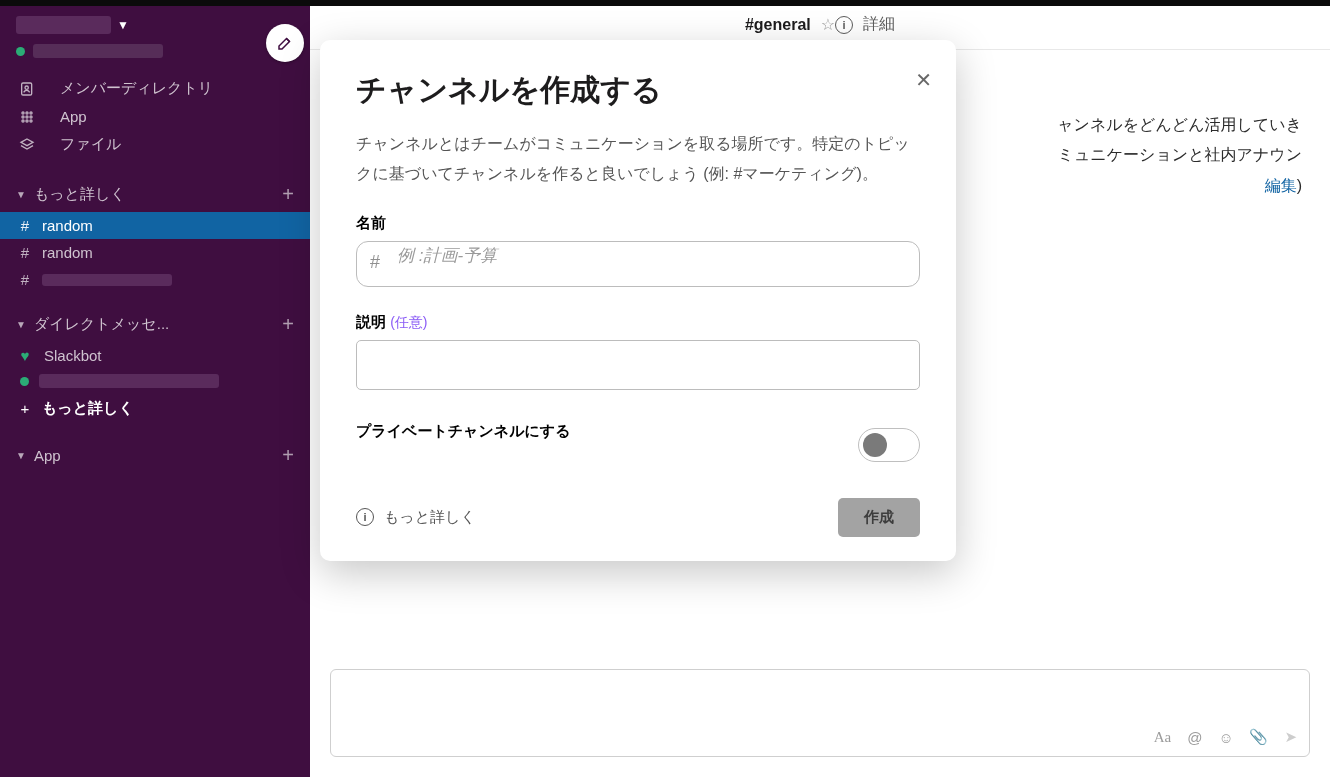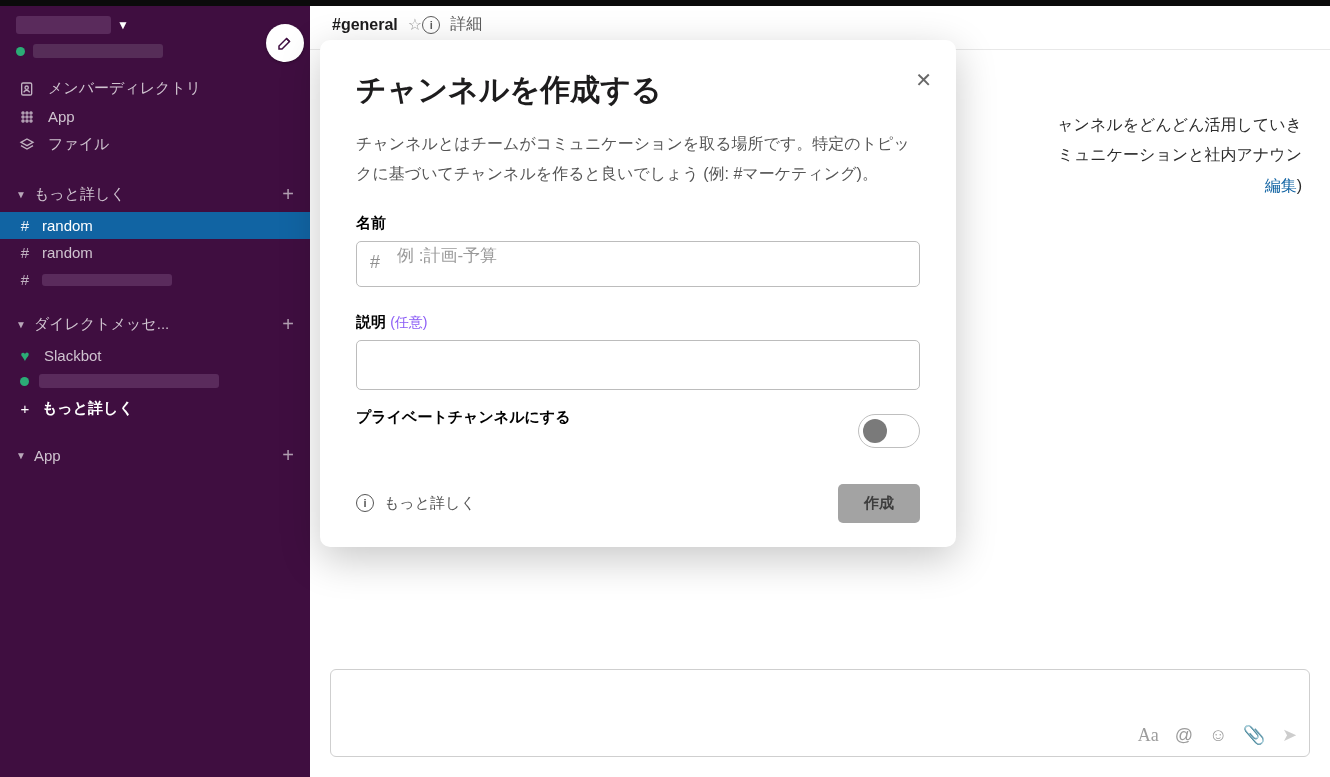--- a/index.html
+++ b/index.html
@@ -28,21 +28,21 @@
     width:38px;height:38px;border-radius:50%;
     background:#fff; color:#3f0e40; display:flex;align-items:center;justify-content:center;
     box-shadow:0 1px 3px rgba(0,0,0,.3);
   }
   .compose-btn svg{width:18px;height:18px;stroke:#3f0e40}
   .user-row{display:flex;align-items:center;padding:4px 16px 12px 16px;}
   .presence{width:9px;height:9px;border-radius:50%;background:#2bac76;margin-right:8px;}
   .user-name-blur{width:130px;height:14px;background:#562d58;border-radius:3px;}
   .sb-section{padding:4px 0;}
   .sb-item{
-    display:flex;align-items:center;padding:5px 16px;color:#cfc3cf;cursor:pointer;
+    display:flex;align-items:center;padding:5px 16px;color:#cfc3cf;cursor:pointer;gap:12px;
   }
   .sb-item .icon{width:22px;display:inline-flex;justify-content:center;margin-right:10px;opacity:.9}
   .sb-item .icon svg{width:16px;height:16px;stroke:#cfc3cf;fill:none;stroke-width:2}
   .sb-heading{
     display:flex;align-items:center;justify-content:space-between;
     padding:10px 14px 6px 16px;color:#cfc3cf;font-size:15px;
   }
   .sb-heading .left{display:flex;align-items:center;gap:8px;}
   .sb-heading .caret{font-size:10px;opacity:.85}
   .sb-heading .plus{font-size:20px;opacity:.8;padding-right:2px}
@@ -54,65 +54,65 @@
   .channel-item .blur{width:130px;height:12px;background:#5a2b5c;border-radius:3px;}
   .dm-item{display:flex;align-items:center;padding:5px 16px;cursor:pointer}
   .dm-item .heart{color:#2bac76;margin-right:10px;width:18px;text-align:center}
   .dm-item .dot{width:9px;height:9px;border-radius:50%;background:#2bac76;margin-right:10px;margin-left:4px}
   .dm-item .blur{width:180px;height:14px;background:#5a2b5c;border-radius:3px;}
   .invite{display:flex;align-items:center;padding:6px 16px;color:#fff;font-weight:700}
   .invite .plus{width:18px;text-align:center;margin-right:8px;font-weight:400}
   
   .main{flex:1;background:#fff;color:#1d1c1d;display:flex;flex-direction:column;position:relative}
   .channel-header{
-    display:flex;align-items:center;justify-content:flex-start;
+    display:flex;align-items:center;justify-content:center;
     padding:14px 22px;border-bottom:1px solid #e8e8e8;
   }
   .channel-title{display:flex;align-items:center;gap:10px}
   .channel-title .name{font-weight:900;font-size:16px}
   .channel-title .star{color:#9a9a9a;font-size:16px}
   .header-right{display:flex;align-items:center;gap:10px;color:#5c5c5c}
   .header-right .info-ic{width:18px;height:18px;border:1.6px solid #5c5c5c;border-radius:50%;display:flex;align-items:center;justify-content:center;font-size:11px;font-weight:700}
   .chan-body{flex:1;overflow:hidden;position:relative;color:#333}
   .chan-content{padding:60px 28px 20px 28px;font-size:16px;line-height:1.9;color:#2c2c2c}
   .chan-content .edit{color:#1264a3}
   .composer{
     margin:0 20px 20px 20px;border:1px solid #cfcfcf;border-radius:6px;height:88px;
     position:relative;background:#fff;
   }
   .composer-tools{
     position:absolute;right:12px;bottom:10px;display:flex;gap:16px;align-items:center;color:#9c9c9c
   }
-  .composer-tools span{font-size:18px}
+  .composer-tools span{font-size:15px}
   
   .scrim{
     position:absolute;inset:0;background:rgba(255,255,255,0);
   }
   .modal{
     position:absolute;left:320px;top:40px;width:636px;background:#fff;border-radius:10px;
     box-shadow:0 12px 40px rgba(0,0,0,0.22);padding:30px 36px 24px 36px;z-index:10;
   }
   .modal h1{font-size:30px;font-weight:900;margin-bottom:18px;color:#1d1c1d}
   .close-x{position:absolute;top:28px;right:24px;color:#686868;font-size:20px;cursor:pointer}
   .modal p.desc{font-size:16px;line-height:1.9;color:#555;margin-bottom:24px}
   .field-label{font-weight:700;font-size:15px;margin-bottom:8px;display:block}
   .field-label .opt{font-weight:400;color:#8b5cf6;font-size:14px}
   .input-wrap{position:relative;margin-bottom:8px}
   .name-input{
-    width:100%;height:46px;border:1px solid #bcbcbc;border-radius:5px;
-    padding:0 14px 16px 40px;font-size:17px;color:#333;outline:none;
+    width:100%;height:46px;border:1px solid #bcbcbc;border-radius:12px;
+    padding:0 14px 16px 40px;font-size:17px;color:#333;outline:none;font-style:italic;
   }
   .name-input::placeholder{color:#9a9a9a}
   .input-wrap .hash-prefix{position:absolute;left:14px;top:11px;color:#8f8f8f;font-size:18px}
   .desc-input{
     width:100%;height:50px;border:1px solid #bcbcbc;border-radius:5px;
     padding:10px 14px;font-size:16px;outline:none;margin-bottom:6px
   }
   .helper{font-size:14px;color:#7a7a7a;margin-bottom:20px;margin-top:2px}
-  .private-row{display:flex;justify-content:space-between;align-items:flex-start;gap:17px;margin-top:12px}
+  .private-row{display:flex;justify-content:space-between;align-items:flex-start;gap:17px;margin-top:26px}
   .private-text{flex:1}
   .private-text .t{font-weight:700;font-size:15px;margin-bottom:4px}
   .private-text .s{font-size:15px;color:#555;line-height:1.85}
   .toggle{
     width:62px;height:34px;border-radius:20px;border:1px solid #bfbfbf;background:#fff;
     position:relative;cursor:pointer;margin-top:6px;flex-shrink:0
   }
   .toggle .knob{
     width:24px;height:24px;border-radius:50%;background:#7a7a7a;position:absolute;left:4px;top:4px;
   }

